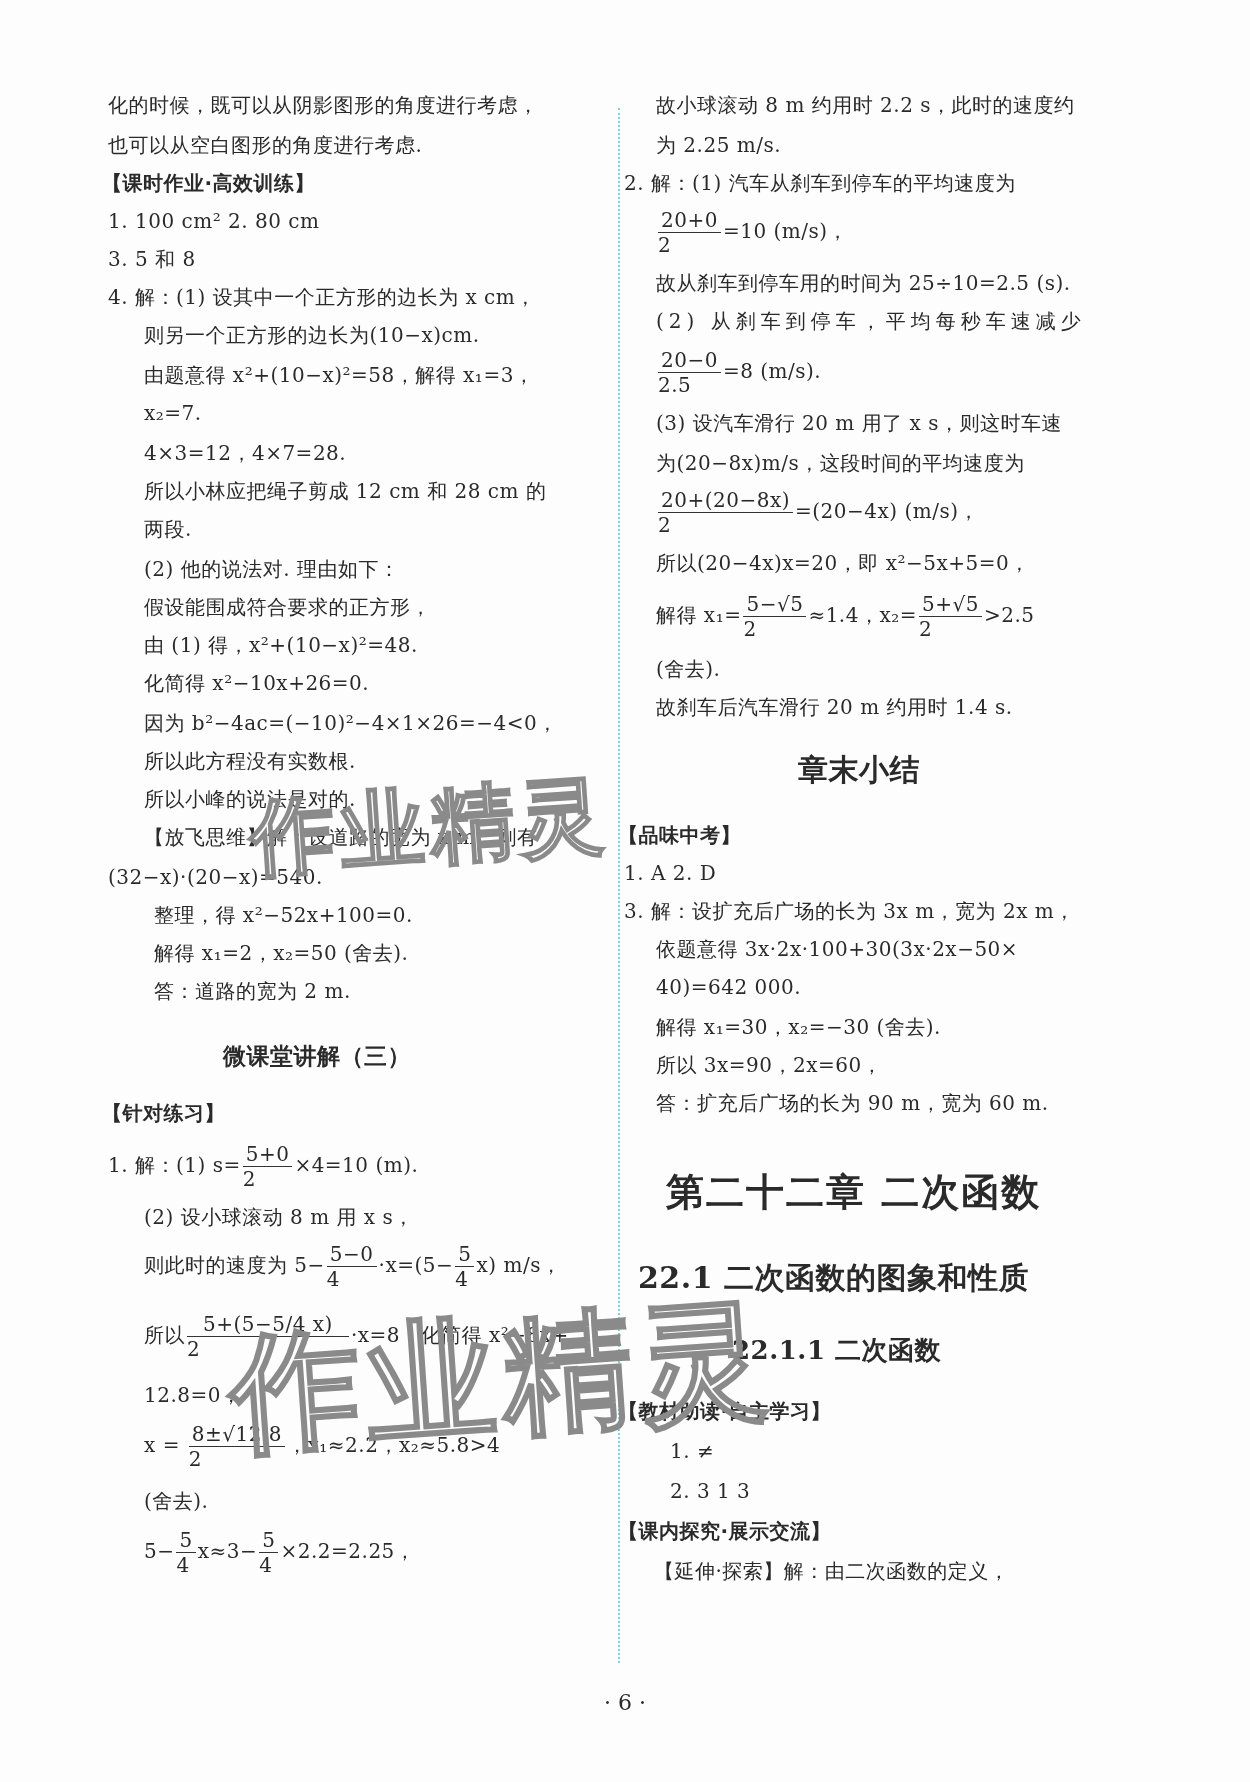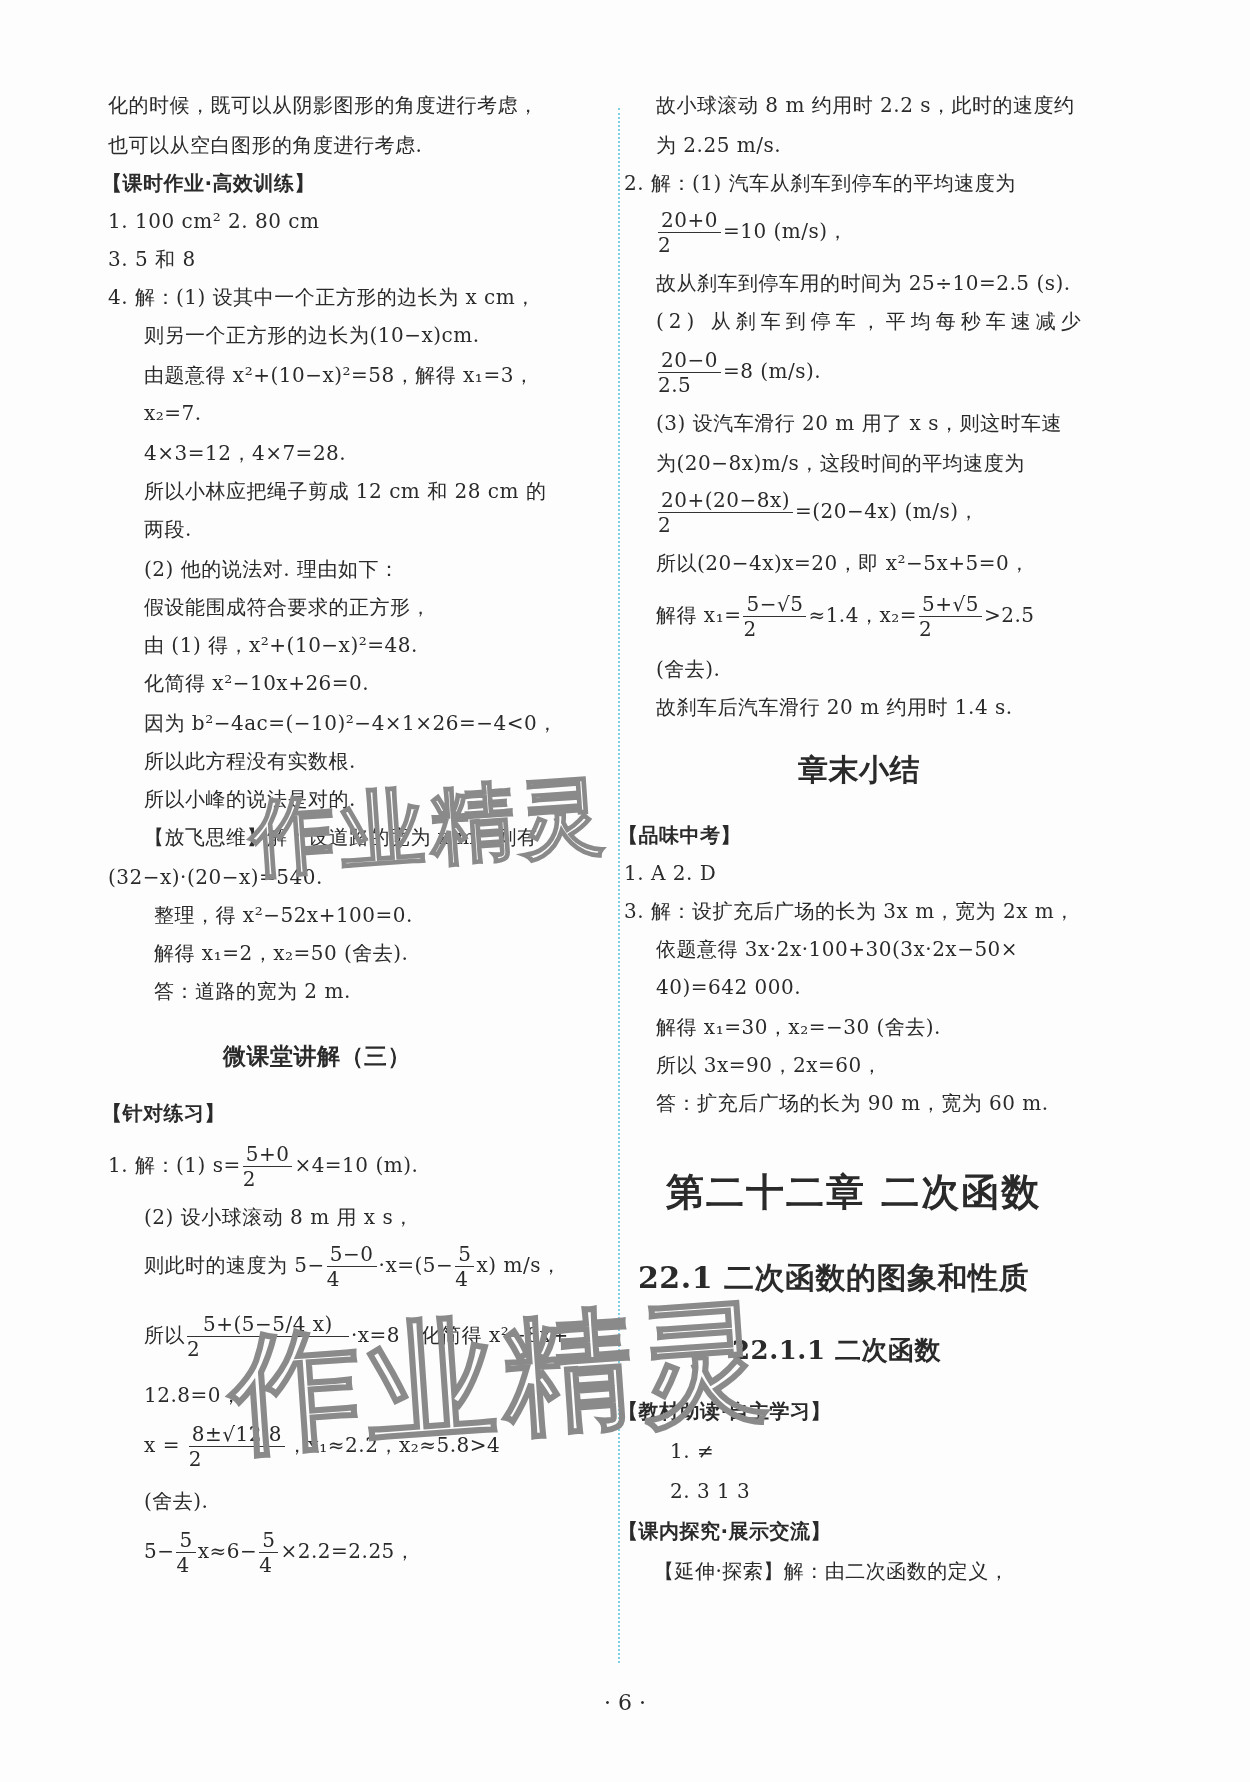--- a/index.html
+++ b/index.html
@@ -78,21 +78,21 @@
       <span>所以</span><span class="frac"><span class="n" style="padding:0 16px">5+(5−5/4 x)</span><span class="d">2</span></span><span>·x=8，化简得 x²−8x+</span>
     </div>
     <div class="line" style="top:1290px;left:36px">12.8=0，</div>
 
     <div class="line" style="top:1330px;left:36px">
       <span>x = </span><span class="frac"><span class="n">8±√12.8</span><span class="d">2</span></span><span>，x₁≈2.2，x₂≈5.8&gt;4</span>
     </div>
     <div class="line" style="top:1396px;left:36px">(舍去).</div>
 
     <div class="line" style="top:1436px;left:36px">
-      <span>5−</span><span class="frac"><span class="n">5</span><span class="d">4</span></span><span>x≈6−</span><span class="frac"><span class="n">5</span><span class="d">4</span></span><span>×2.2=2.25，</span>
+      <span>5−</span><span class="frac"><span class="n">5</span><span class="d">4</span></span><span>x≈3−</span><span class="frac"><span class="n">5</span><span class="d">4</span></span><span>×2.2=2.25，</span>
     </div>
   </div>
 
   <div class="col col-right">
     <div class="line" style="top:0px;left:8px">故小球滚动 8 m 约用时 2.2 s，此时的速度约</div>
     <div class="line" style="top:40px;left:8px">为 2.25 m/s.</div>
     <div class="line" style="top:78px;left:-24px">2.  解：(1) 汽车从刹车到停车的平均速度为</div>
     <div class="line" style="top:116px;left:8px">
       <span class="frac"><span class="n">20+0</span><span class="d">2</span></span><span>=10 (m/s)，</span>
     </div>

